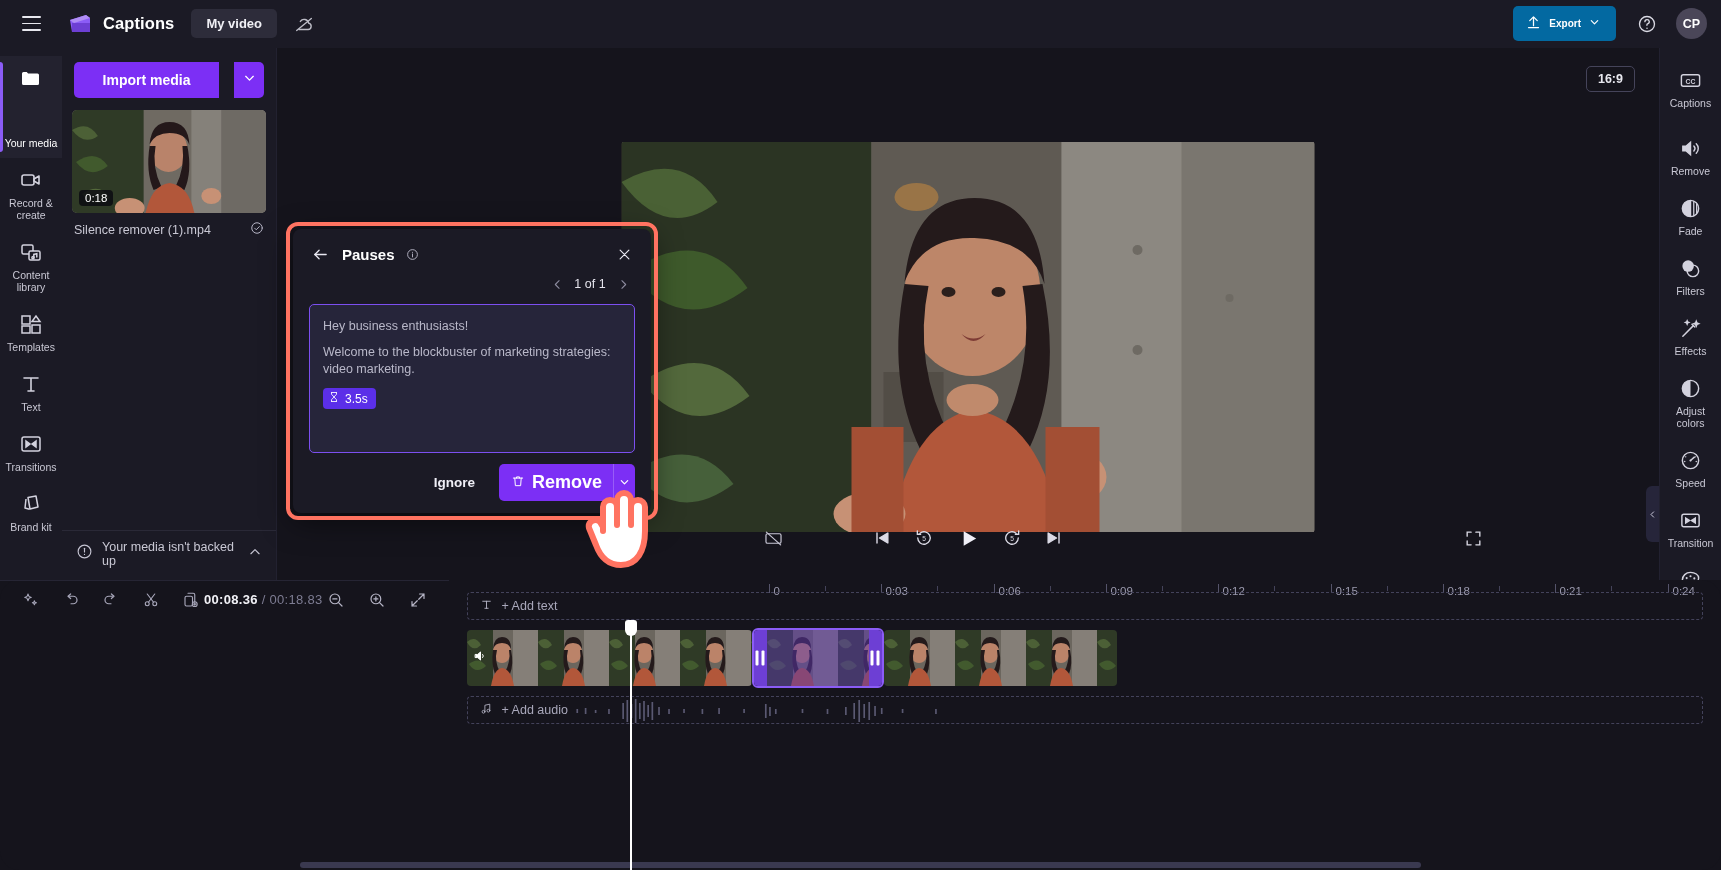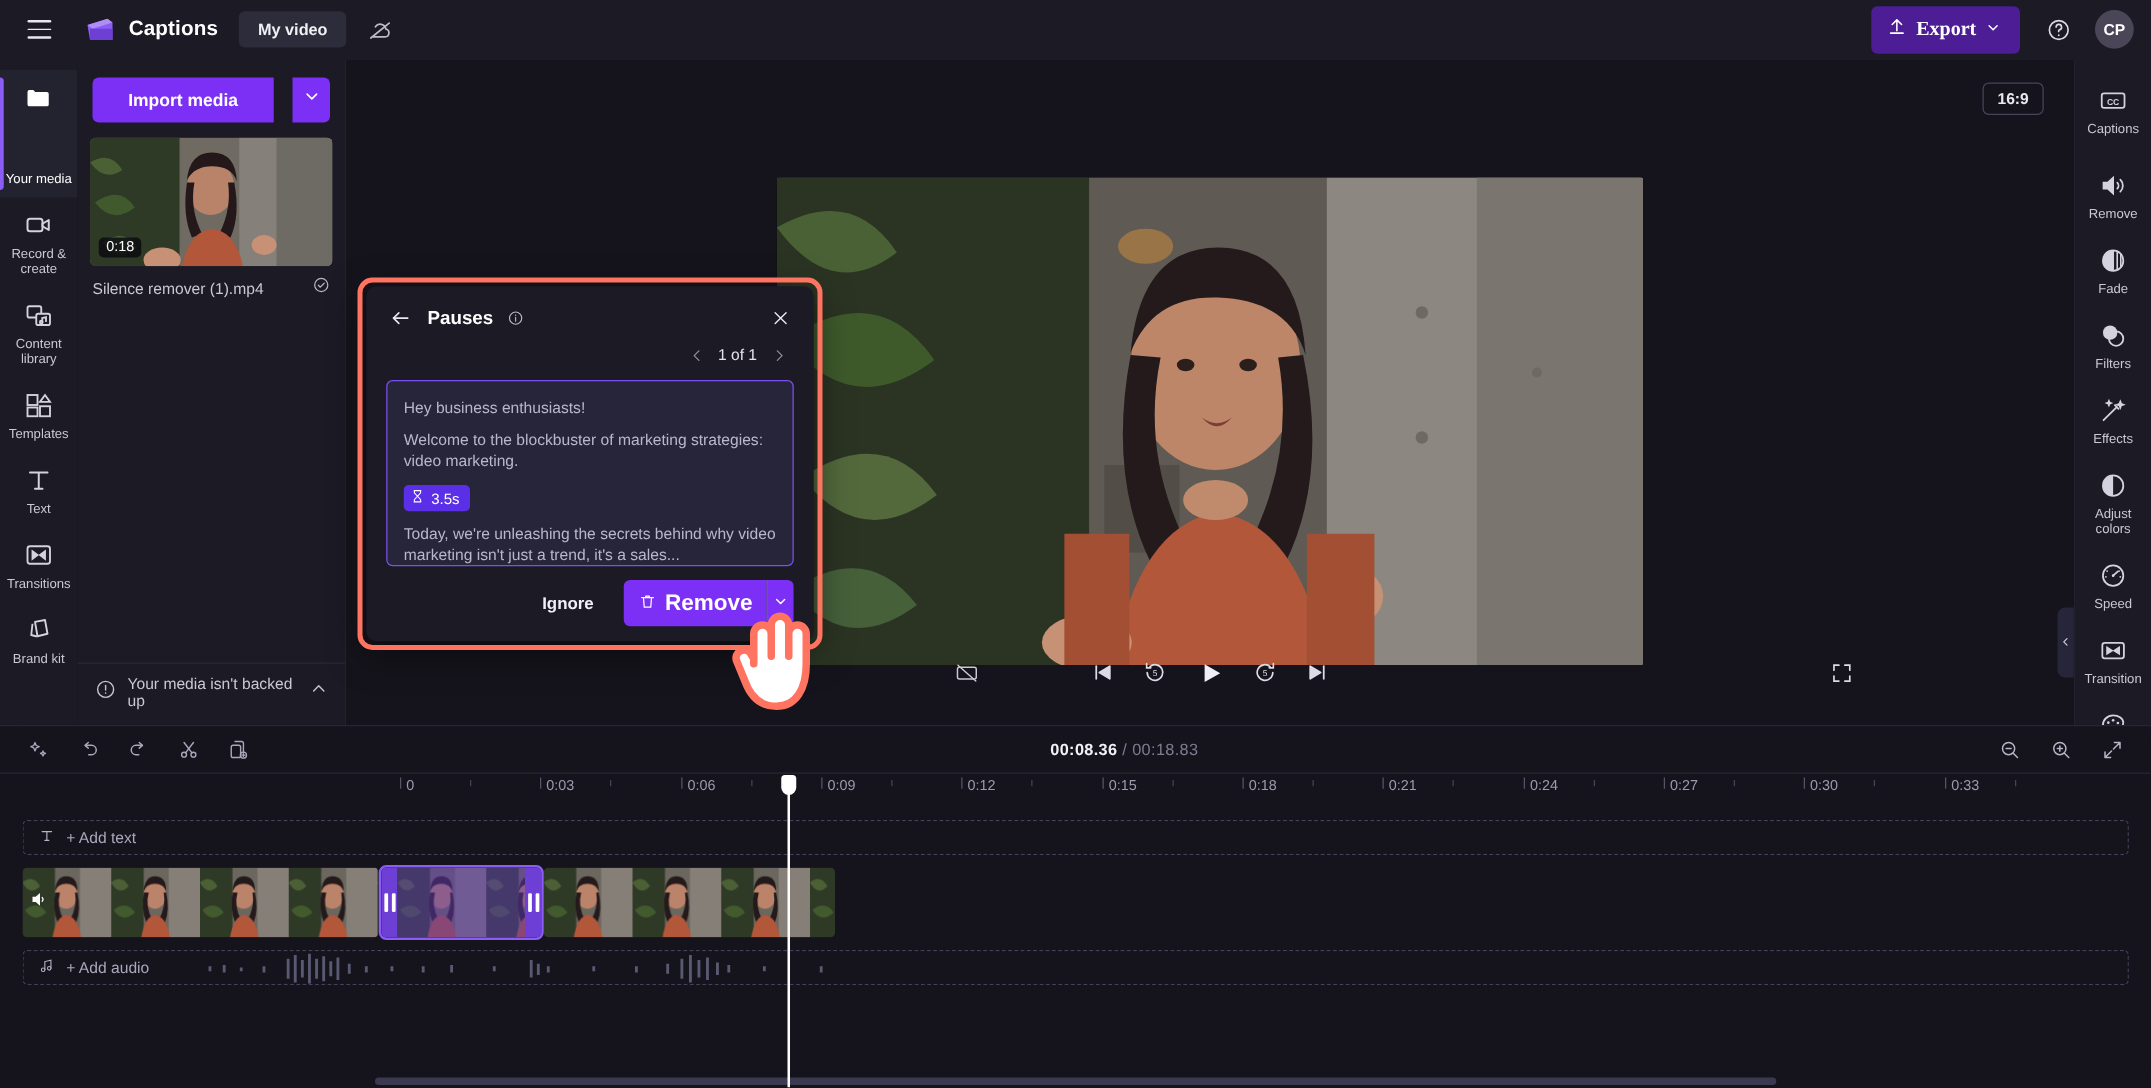--- a/index.html
+++ b/index.html
@@ -28,22 +28,22 @@
   .brand-logo { width: 26px; height: 22px; position: relative; }
   .brand-name { font-size: 16.5px; font-weight: 600; letter-spacing: .1px; color: #fff; }
   .video-title {
     margin-left: 17px; padding: 7px 15px; font-size: 13px;
     background: #2d2c3a; border-radius: 5px; color: #f0f0f5; cursor: pointer; font-weight: bold;
   }
   .cloud-off { margin-left: 14px; width: 26px; height: 26px; display:flex; align-items:center; justify-content:center; cursor: pointer; opacity: .85;}
   .top-spacer { flex: 1; }
   .export-btn {
     display: flex; align-items: center; gap: 8px;
-    background: #4c1d95; color: #fff; font-size: 16px; font-weight: 600;
-    padding: 9px 16px 9px 13px; border-radius: 5px; cursor: pointer; border: none; font-family: Liberation Serif, serif;
+    background: #0369a1; color: #fff; font-size: 10px; font-weight: 600;
+    padding: 9px 16px 9px 13px; border-radius: 5px; cursor: pointer; border: none;
   }
   .help-btn { width: 30px; height: 30px; margin-left: 16px; display:flex; align-items:center; justify-content:center; cursor:pointer; }
   .avatar {
     width: 31px; height: 31px; border-radius: 50%; margin-left: 14px;
     background: #4a4658; color: #fff; font-size: 12.5px; font-weight: 600;
     display: flex; align-items: center; justify-content: center; cursor: pointer;
   }
 
   
   .body-row { flex: 1; display: flex; min-height: 0; }
@@ -128,21 +128,21 @@
 
   
   .right-rail {
     width: 62px; flex: 0 0 62px; background: #1b1a25;
     display: flex; flex-direction: column; align-items: center; padding-top: 10px;
     border-left: 1px solid #222130;
   }
   .rr-divider { width: 34px; height: 1px; background: #34334a; margin: 5px 0 3px; }
 
   
-  .timeline { height: 290px; flex: 0 0 290px; background: #15141c; display: flex; flex-direction: column; position: relative; border-radius: 19px; }
+  .timeline { height: 290px; flex: 0 0 290px; background: #15141c; display: flex; flex-direction: row; position: relative; border-radius: 19px; }
   .tl-toolbar {
     height: 38px; display: flex; align-items: center; padding: 0 18px;
     border-top: 1px solid #262534;
   }
   .tl-tools { display: flex; align-items: center; gap: 14px; }
   .tl-ibtn { width: 26px; height: 26px; display:flex; align-items:center; justify-content:center; cursor:pointer; }
   .tl-time { flex: 1; text-align: center; font-size: 13px; font-family: "Liberation Sans", sans-serif; letter-spacing: .3px; }
   .tl-time .cur { color: #f2f2f7; font-weight: 600; }
   .tl-time .tot { color: #7d7c92; }
   .tl-zooms { display: flex; align-items: center; gap: 15px; }
@@ -928,21 +928,20 @@
         <div class="gap-chip">
           <span>
             <svg width="12" height="12" viewBox="0 0 24 24" fill="none" stroke="#fff" stroke-width="1.7" stroke-linejoin="round">
                 <path d="M6 3h12M6 21h12"></path>
                 <path d="M7 3v3.5L12 12l5-5.5V3"></path>
                 <path d="M7 21v-3.5L12 12l5 5.5V21"></path>
               </svg>
           </span>
           <span>3.5s</span>
         </div>
-        <div class="card-line">Today, we're unleashing the secrets behind why video marketing isn't just a trend, it's a sales...</div>
       </div>
 
       <div class="dlg-foot">
         <button class="btn-ignore">Ignore</button>
         <div class="btn-remove-grp">
           <button class="btn-remove">
             <span>
               <svg width="14" height="14" viewBox="0 0 24 24" fill="none" stroke="#fff" stroke-width="1.7" stroke-linecap="round" stroke-linejoin="round">
                   <path d="M4 7h16"></path>
                   <path d="M9.5 7V5h5v2"></path>

